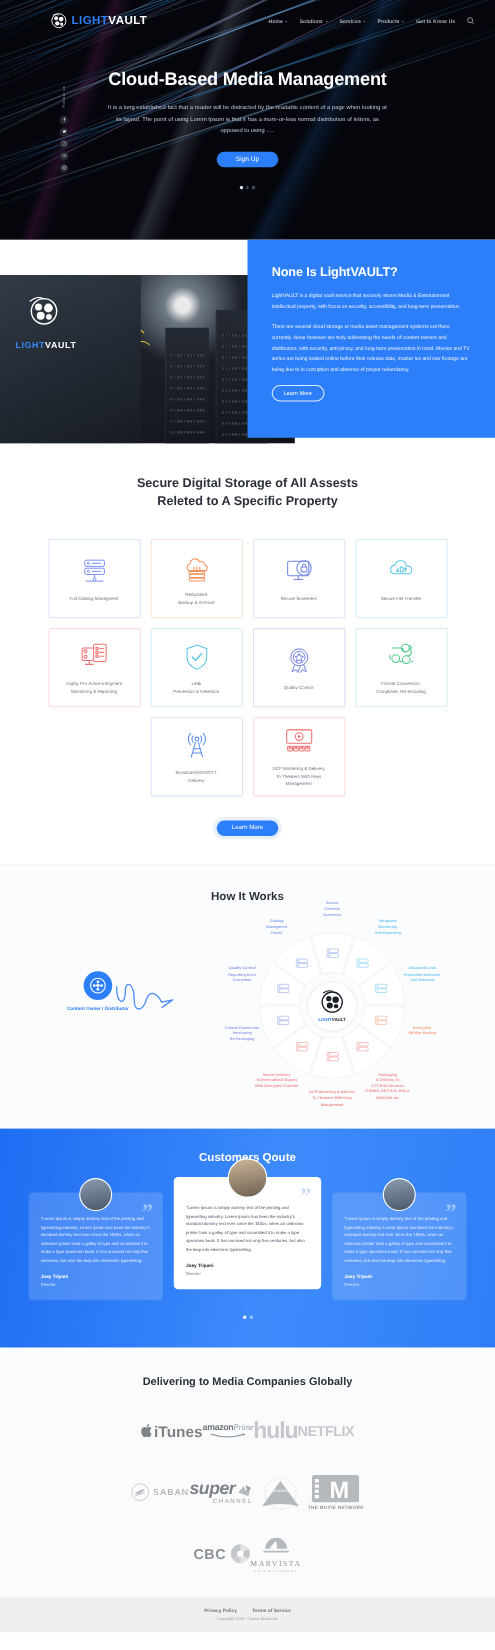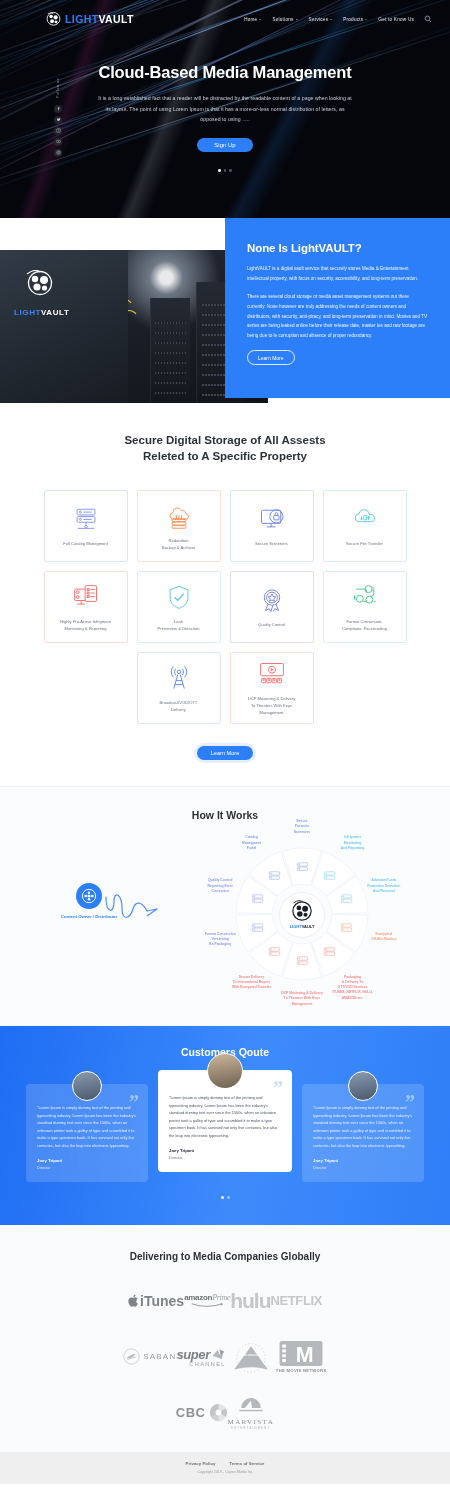--- a/index.html
+++ b/index.html
@@ -811,21 +811,21 @@
                 <circle cx="10" cy="10" r="9" fill="none" stroke="#c8cacd" stroke-width="1"></circle>
                 <path d="M4 12c3-3 7-5 11-5-2 3-6 6-11 5z" fill="#b9bcbf"></path>
                 <path d="M5 14c3-2 7-3 10-3" stroke="#b9bcbf" fill="none" stroke-width="1"></path>
               </svg>
               <span style="font-size:8px;color:#9a9da0;letter-spacing:1.2px;">SABAN</span>
             </span>
           </span>
           <span class="logo-cell">
             <span style="display:flex;flex-direction:column;align-items:flex-start;">
               <span style="display:flex;align-items:flex-end;gap:1px;">
-                <i style="font-size:13px;font-weight:700;font-style:italic;color:#7e8185;letter-spacing:-.4px;">super</i>
+                <i style="font-size:16px;font-weight:700;font-style:italic;color:#7e8185;letter-spacing:-.4px;">super</i>
                 <svg width="15" height="14" viewBox="0 0 18 16">
                   <path d="M2 9 8 2l2 5 5-3-2 9z" fill="#b6b9bc"></path>
                   <path d="M10 1l6 3-4 4z" fill="#9a9da0"></path>
                 </svg>
               </span>
               <span style="font-size:5.6px;color:#9a9da0;letter-spacing:1.4px;align-self:flex-end;margin-top:-1px;">CHANNEL</span>
             </span>
           </span>
           <span class="logo-cell">
             <span style="position:relative;width:50px;height:32px;display:block;"><svg width="50" height="32" viewBox="0 0 56 36">

